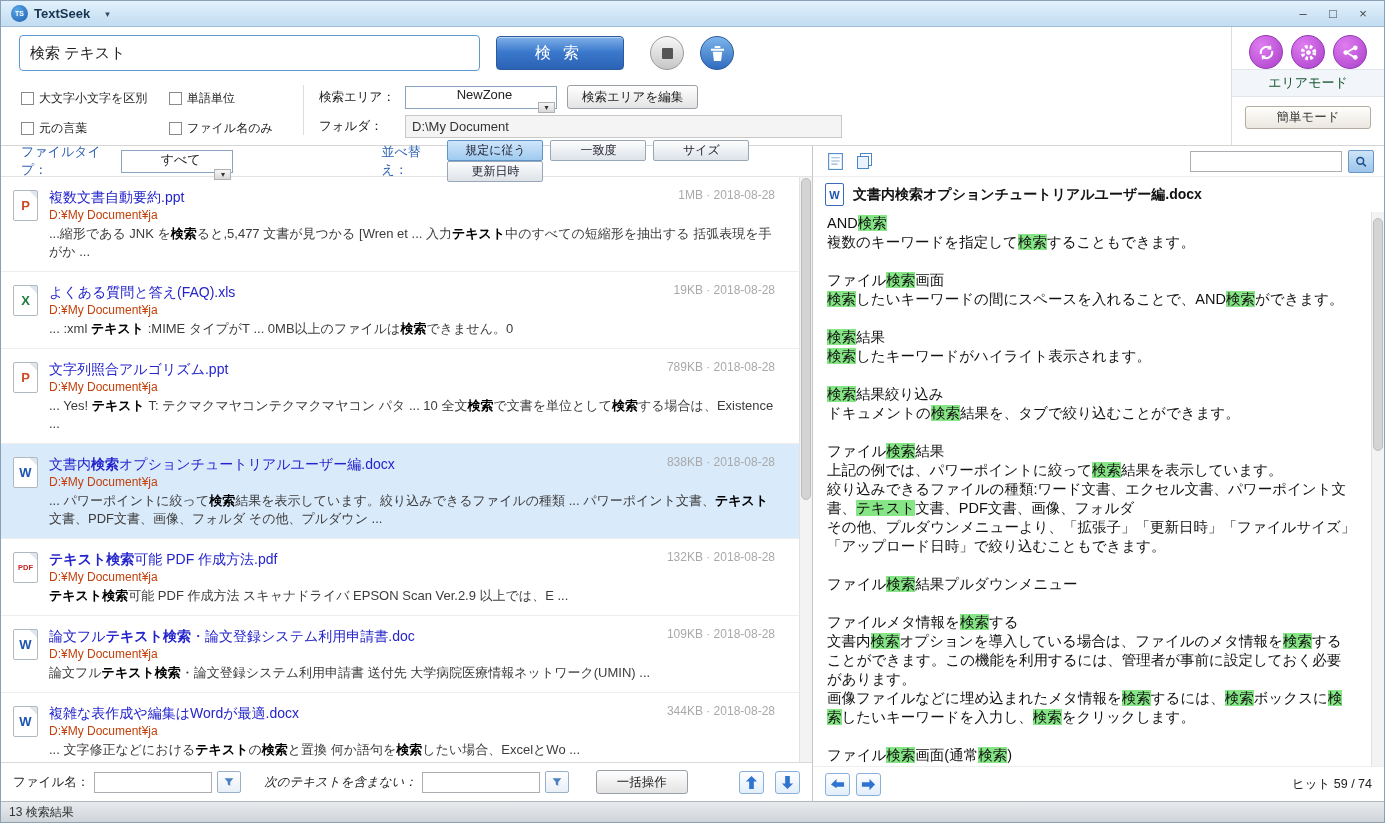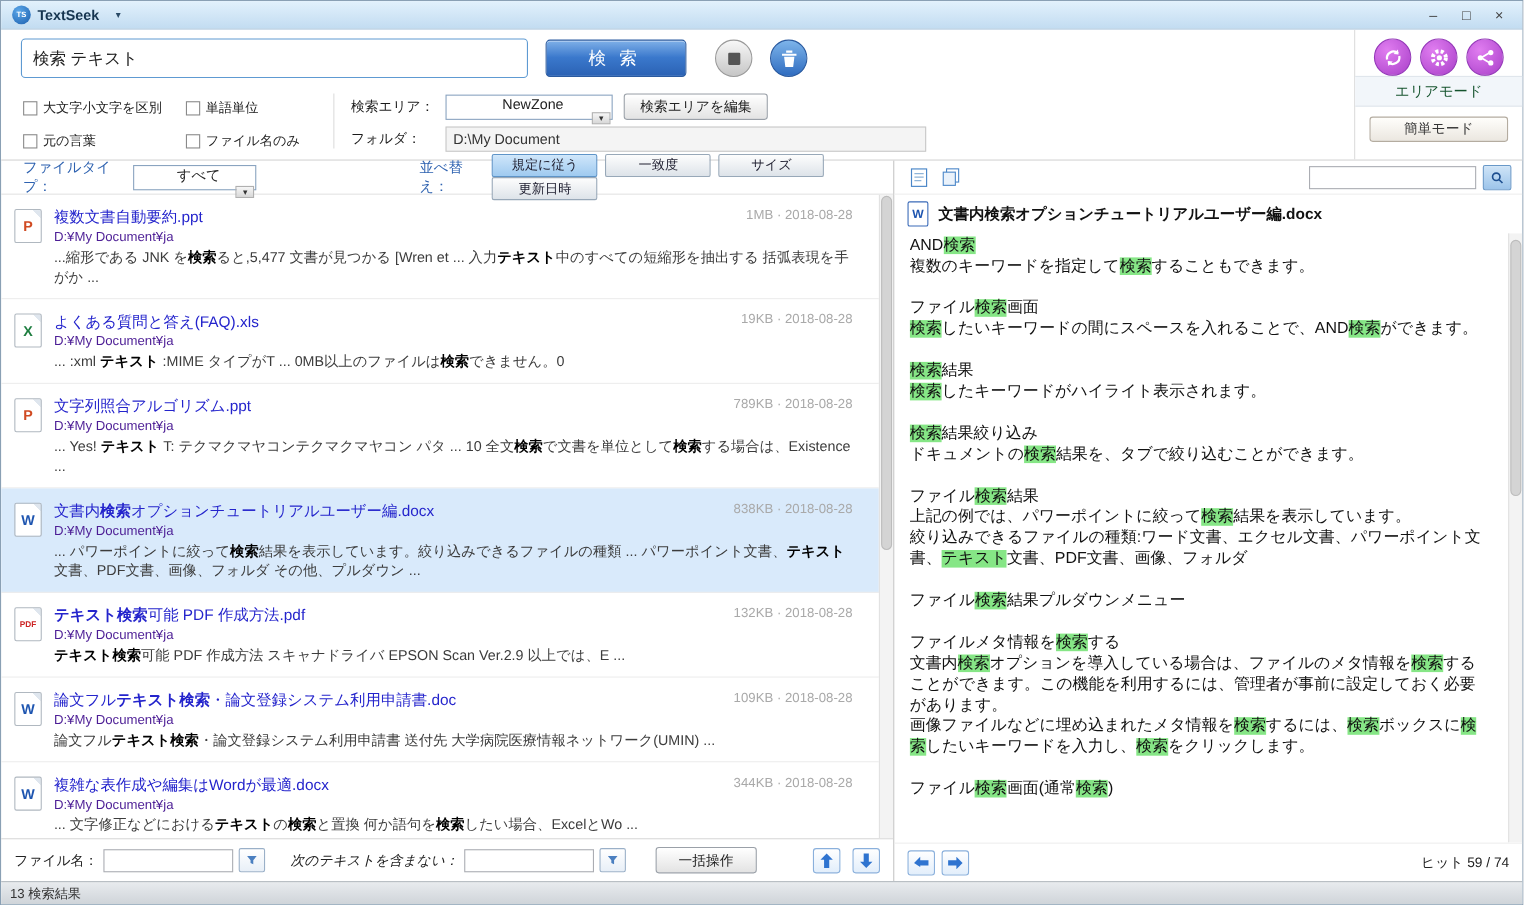--- a/index.html
+++ b/index.html
@@ -54,21 +54,21 @@
   .sort-btn { height:21px; min-width:96px; margin-right:7px; border:1px solid #98a8b8; background:linear-gradient(#fdfdfd,#dde3e9); font-size:12px; color:#223; border-radius:2px; padding:0 8px; font-family:inherit; }
   .sort-btn.active { background:linear-gradient(#cfe6fa,#9fcaf0); border-color:#5e94c8; }
   .list-wrap { flex:1; position:relative; overflow:hidden; }
   .result-list { position:absolute; top:0; bottom:0; left:0; right:13px; overflow:hidden; }
   .result-item { position:relative; padding:10px 22px 10px 48px; border-bottom:1px solid #ededed; }
   .result-item.selected { background:#d9eafb; }
   .file-icon { position:absolute; left:12px; top:13px; width:25px; height:31px; border:1px solid #b0b8c0; border-radius:2px; background:linear-gradient(225deg,#dfe6ee 0 5px,#fff 5px); font-weight:bold; font-size:13px; display:flex; align-items:center; justify-content:center; }
   .file-icon.small { font-size:7.5px; }
   .r-title { font-size:14px; color:#2424cc; line-height:20px; white-space:nowrap; overflow:hidden; }
   .r-title b { font-weight:700; }
-  .r-path { font-size:12px; color:#4c1d95; line-height:17px; }
+  .r-path { font-size:12px; color:#c2410c; line-height:17px; }
   .r-meta { position:absolute; right:24px; top:11px; font-size:12px; color:#a9a9a9; }
   .r-snip { font-size:13px; color:#3c3c3c; line-height:18px; max-height:36px; overflow:hidden; margin-top:1px; }
   .r-snip b { font-weight:700; color:#000; }
 
   .left-bottom { height:39px; flex:0 0 39px; border-top:1px solid #d9d9d9; display:flex; align-items:center; padding:0 12px; gap:5px; }
   .bb-label { font-size:12.5px; color:#222; }
   .bb-input { width:118px; height:21px; border:1px solid #abadb3; font-size:13px; padding:0 4px; font-family:inherit; }
   .funnel-btn { width:24px; height:22px; border:1px solid #9ab0c8; border-radius:2px; background:linear-gradient(#ffffff,#e8eff7); display:flex; align-items:center; justify-content:center; }
   .batch { margin-left:22px; min-width:92px; }
   .nav-btn { width:25px; height:23px; border:1px solid #8ab0dc; border-radius:3px; background:linear-gradient(#ffffff,#e2eefb); display:flex; align-items:center; justify-content:center; }
@@ -333,20 +333,21 @@
             <div class="pline blank"></div>
             <div class="pline"><span class="hl">検索</span>結果</div>
             <div class="pline"><span class="hl">検索</span>したキーワードがハイライト表示されます。</div>
             <div class="pline blank"></div>
             <div class="pline"><span class="hl">検索</span>結果絞り込み</div>
             <div class="pline">ドキュメントの<span class="hl">検索</span>結果を、タブで絞り込むことができます。</div>
             <div class="pline blank"></div>
             <div class="pline">ファイル<span class="hl">検索</span>結果</div>
             <div class="pline">上記の例では、パワーポイントに絞って<span class="hl">検索</span>結果を表示しています。</div>
             <div class="pline">絞り込みできるファイルの種類:ワード文書、エクセル文書、パワーポイント文書、<span class="hl">テキスト</span>文書、PDF文書、画像、フォルダ</div>
+            <div class="pline">その他、プルダウンメニューより、「拡張子」「更新日時」「ファイルサイズ」「アップロード日時」で絞り込むこともできます。</div>
             <div class="pline blank"></div>
             <div class="pline">ファイル<span class="hl">検索</span>結果プルダウンメニュー</div>
             <div class="pline blank"></div>
             <div class="pline">ファイルメタ情報を<span class="hl">検索</span>する</div>
             <div class="pline">文書内<span class="hl">検索</span>オプションを導入している場合は、ファイルのメタ情報を<span class="hl">検索</span>することができます。この機能を利用するには、管理者が事前に設定しておく必要があります。</div>
             <div class="pline">画像ファイルなどに埋め込まれたメタ情報を<span class="hl">検索</span>するには、<span class="hl">検索</span>ボックスに<span class="hl">検索</span>したいキーワードを入力し、<span class="hl">検索</span>をクリックします。</div>
             <div class="pline blank"></div>
             <div class="pline">ファイル<span class="hl">検索</span>画面(通常<span class="hl">検索</span>)</div>
           </div>
         <div class="scrollbar">

